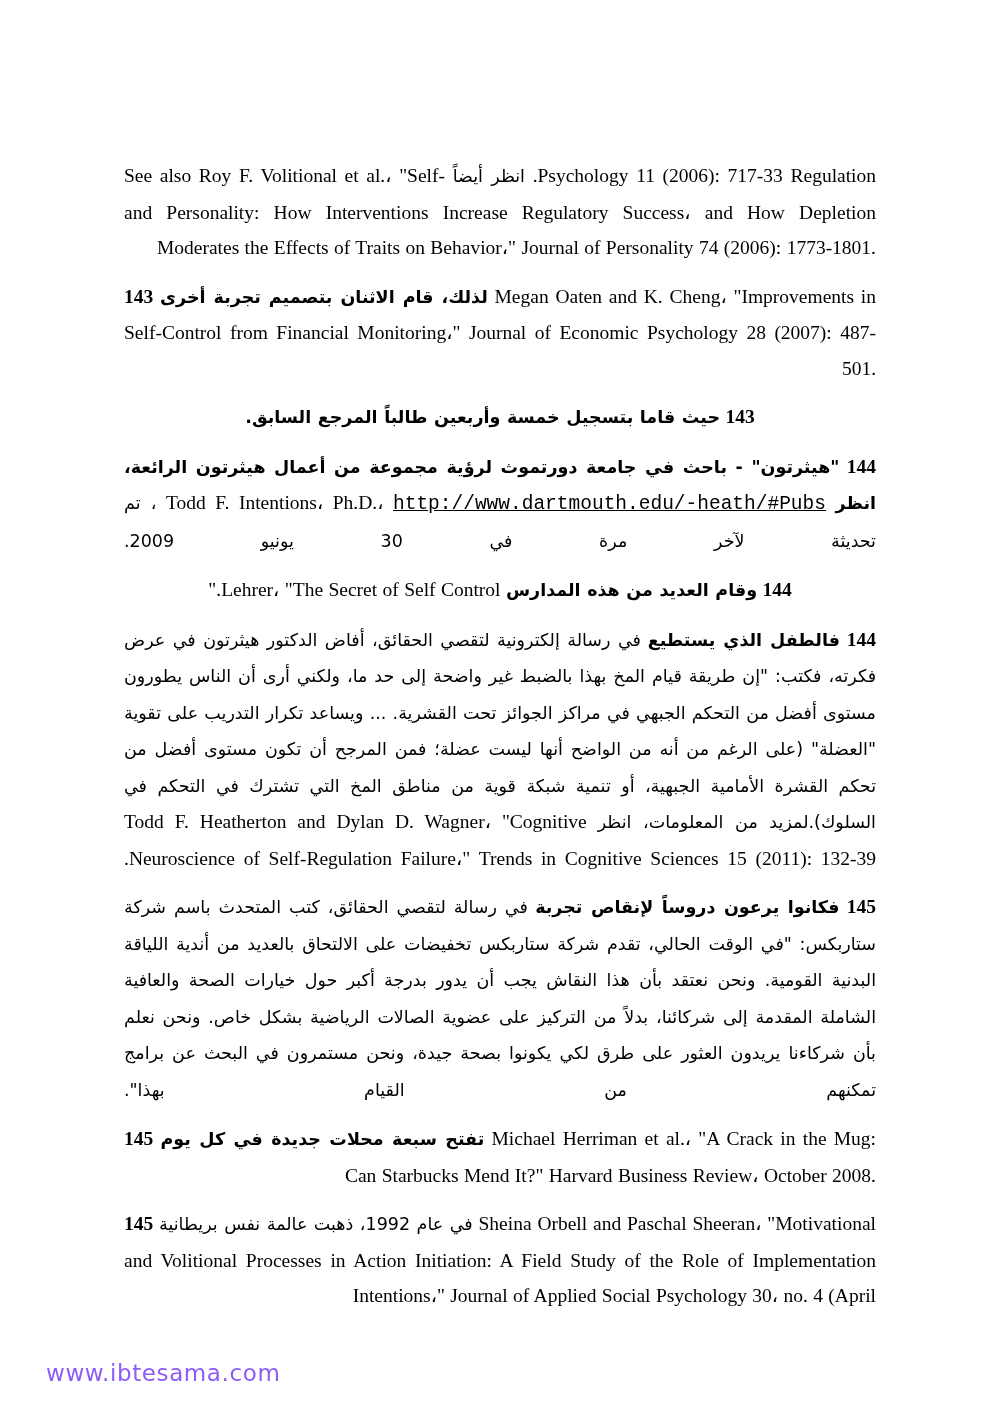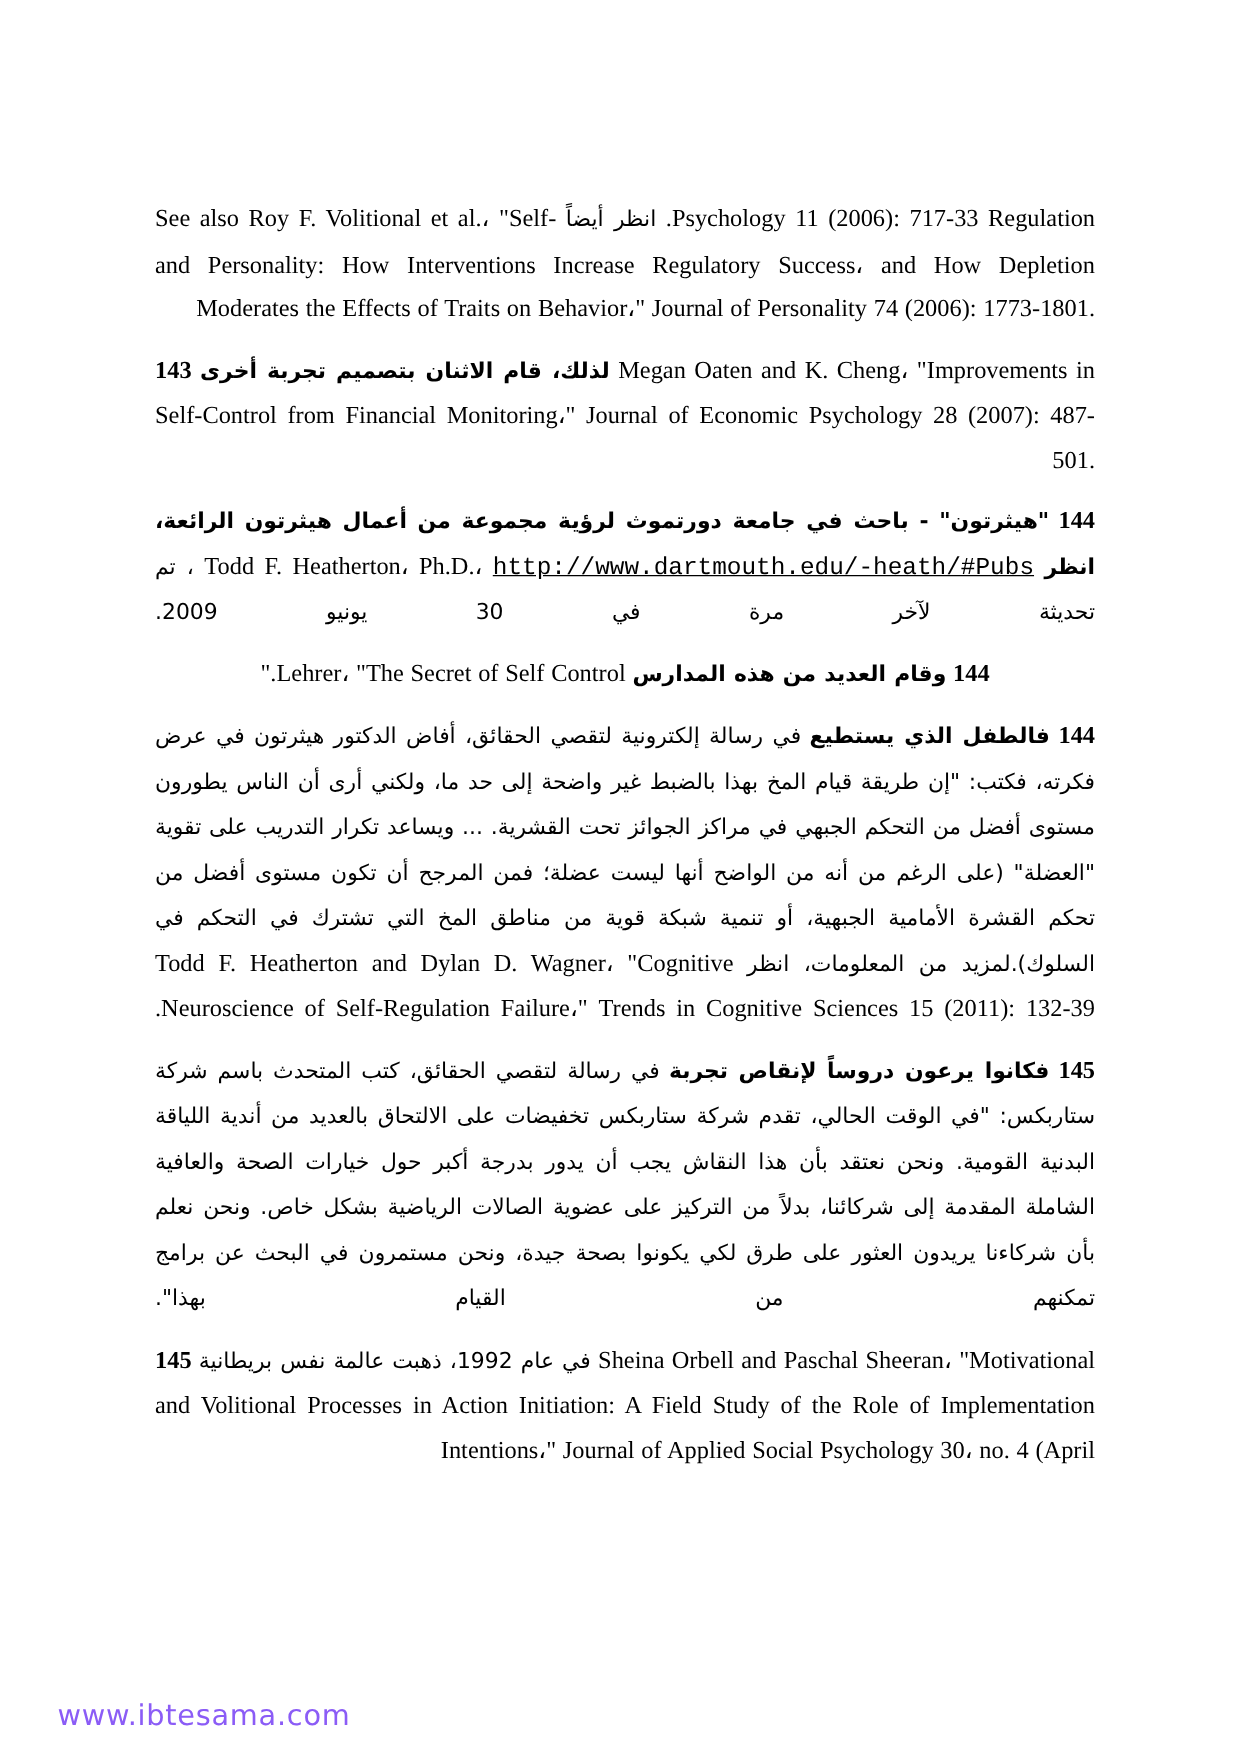--- a/index.html
+++ b/index.html
@@ -106,25 +106,29 @@
       <span class="lat">Regulation and Personality: How Interventions Increase Regulatory Success، and How Depletion Moderates the Effects of Traits on Behavior،" Journal of Personality 74 (2006): 1773-1801.</span>
     </p>
 
     <p class="note ltr-block">
       <span class="num">143</span>
       <span class="ar-b">لذلك، قام الاثنان بتصميم تجربة أخرى</span>
       <span class="lat">Megan Oaten and K. Cheng، "Improvements in Self-Control from Financial Monitoring،" Journal of Economic Psychology 28 (2007): 487-501.</span>
     </p>
 
 
+    <p class="note" style="text-align-last:center;">
+      <span class="num">143</span>
+      <span class="ar-b">حيث قاما بتسجيل خمسة وأربعين طالباً المرجع السابق.</span>
+    </p>
 
     <p class="note">
       <span class="num">144</span>
       <span class="ar-b">"هيثرتون" - باحث في جامعة دورتموث لرؤية مجموعة من أعمال هيثرتون الرائعة، انظر</span>
-      <span class="lat">Todd F. Heatherton، Ph.D.،</span>
+      <span class="lat">Todd F. Intentions، Ph.D.،</span>
       <span class="url">http://www.dartmouth.edu/-heath/#Pubs</span>
       <span class="ar">، تم تحديثة لآخر مرة في 30 يونيو 2009.</span>
     </p>
 
     <p class="note" style="text-align-last:center;">
       <span class="num">144</span>
       <span class="ar-b">وقام العديد من هذه المدارس</span>
       <span class="lat">Lehrer، "The Secret of Self Control."</span>
     </p>
 
@@ -134,20 +138,25 @@
       <span class="ar">في رسالة إلكترونية لتقصي الحقائق، أفاض الدكتور هيثرتون في عرض فكرته، فكتب: "إن طريقة قيام المخ بهذا بالضبط غير واضحة إلى حد ما، ولكني أرى أن الناس يطورون مستوى أفضل من التحكم الجبهي في مراكز الجوائز تحت القشرية. ... ويساعد تكرار التدريب على تقوية "العضلة" (على الرغم من أنه من الواضح أنها ليست عضلة؛ فمن المرجح أن تكون مستوى أفضل من تحكم القشرة الأمامية الجبهية، أو تنمية شبكة قوية من مناطق المخ التي تشترك في التحكم في السلوك).لمزيد من المعلومات، انظر</span>
       <span class="lat">Todd F. Heatherton and Dylan D. Wagner، "Cognitive Neuroscience of Self-Regulation Failure،" Trends in Cognitive Sciences 15 (2011): 132-39.</span>
     </p>
 
     <p class="note">
       <span class="num">145</span>
       <span class="ar-b">فكانوا يرعون دروساً لإنقاص تجربة</span>
       <span class="ar">في رسالة لتقصي الحقائق، كتب المتحدث باسم شركة ستاربكس: "في الوقت الحالي، تقدم شركة ستاربكس تخفيضات على الالتحاق بالعديد من أندية اللياقة البدنية القومية. ونحن نعتقد بأن هذا النقاش يجب أن يدور بدرجة أكبر حول خيارات الصحة والعافية الشاملة المقدمة إلى شركائنا، بدلاً من التركيز على عضوية الصالات الرياضية بشكل خاص. ونحن نعلم بأن شركاءنا يريدون العثور على طرق لكي يكونوا بصحة جيدة، ونحن مستمرون في البحث عن برامج تمكنهم من القيام بهذا".</span>
     </p>
 
+    <p class="note ltr-block">
+      <span class="num">145</span>
+      <span class="ar-b">تفتح سبعة محلات جديدة في كل يوم</span>
+      <span class="lat">Michael Herriman et al.، "A Crack in the Mug: Can Starbucks Mend It?" Harvard Business Review، October 2008.</span>
+    </p>
 
     <p class="note ltr-block">
       <span class="num">145</span>
       <span class="ar">في عام 1992، ذهبت عالمة نفس بريطانية</span>
       <span class="lat">Sheina Orbell and Paschal Sheeran، "Motivational and Volitional Processes in Action Initiation: A Field Study of the Role of Implementation Intentions،" Journal of Applied Social Psychology 30، no. 4 (April</span>
     </p>
 
   </div>
 
   <div id="watermark">www.ibtesama.com</div>

